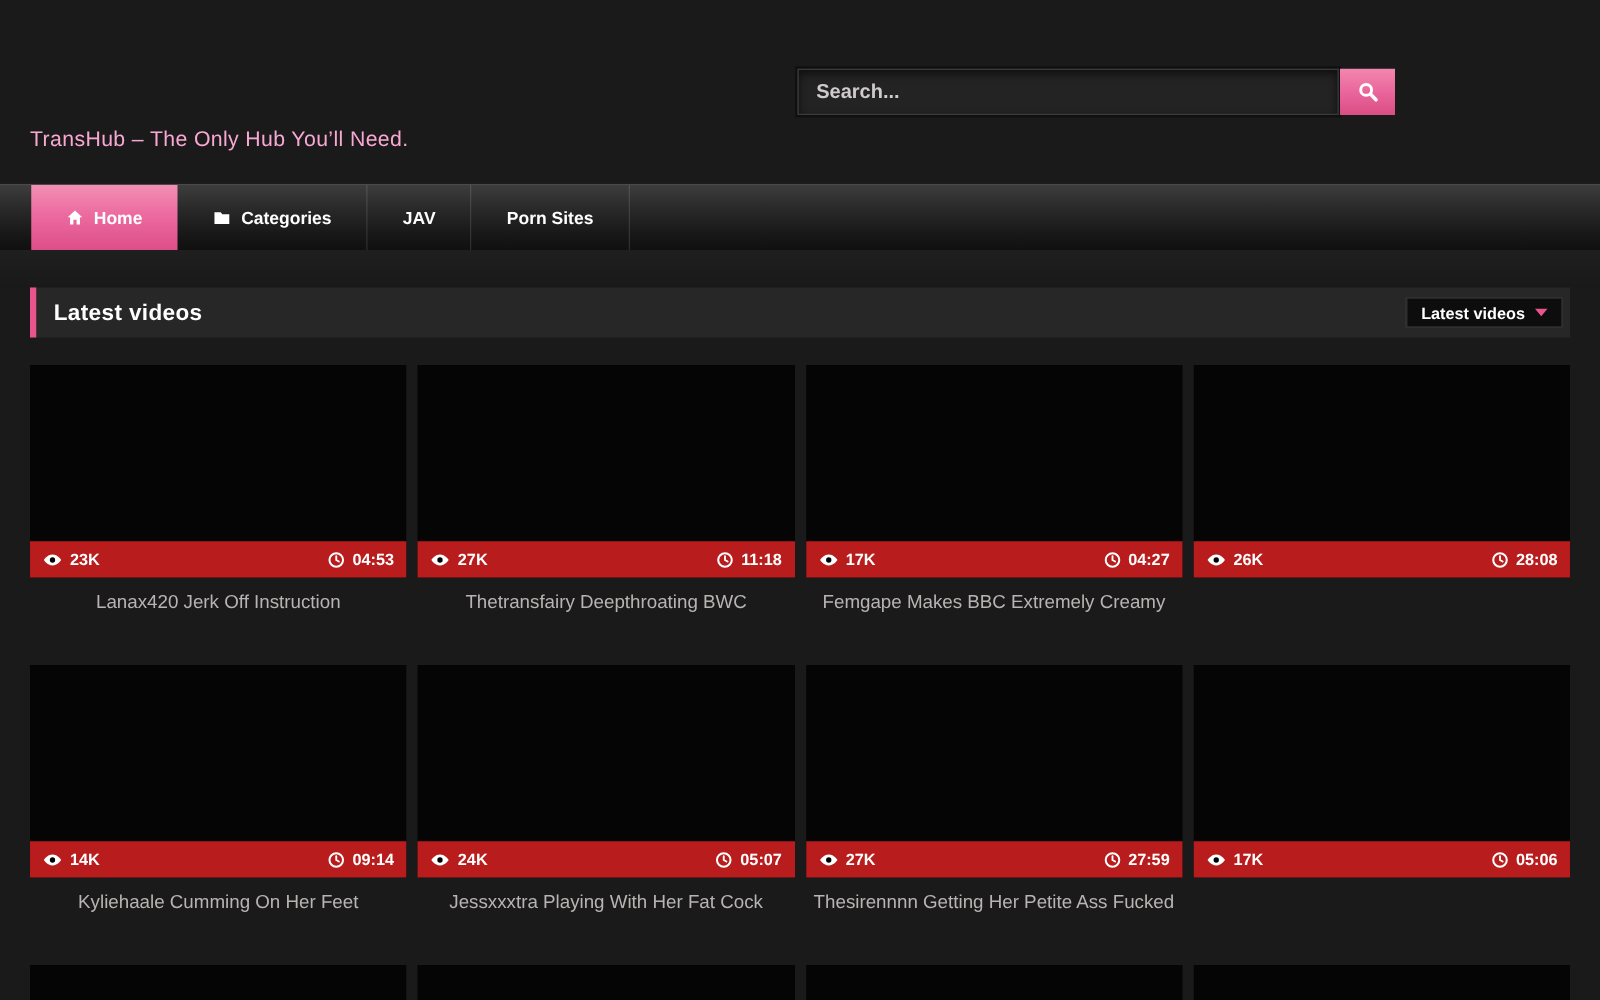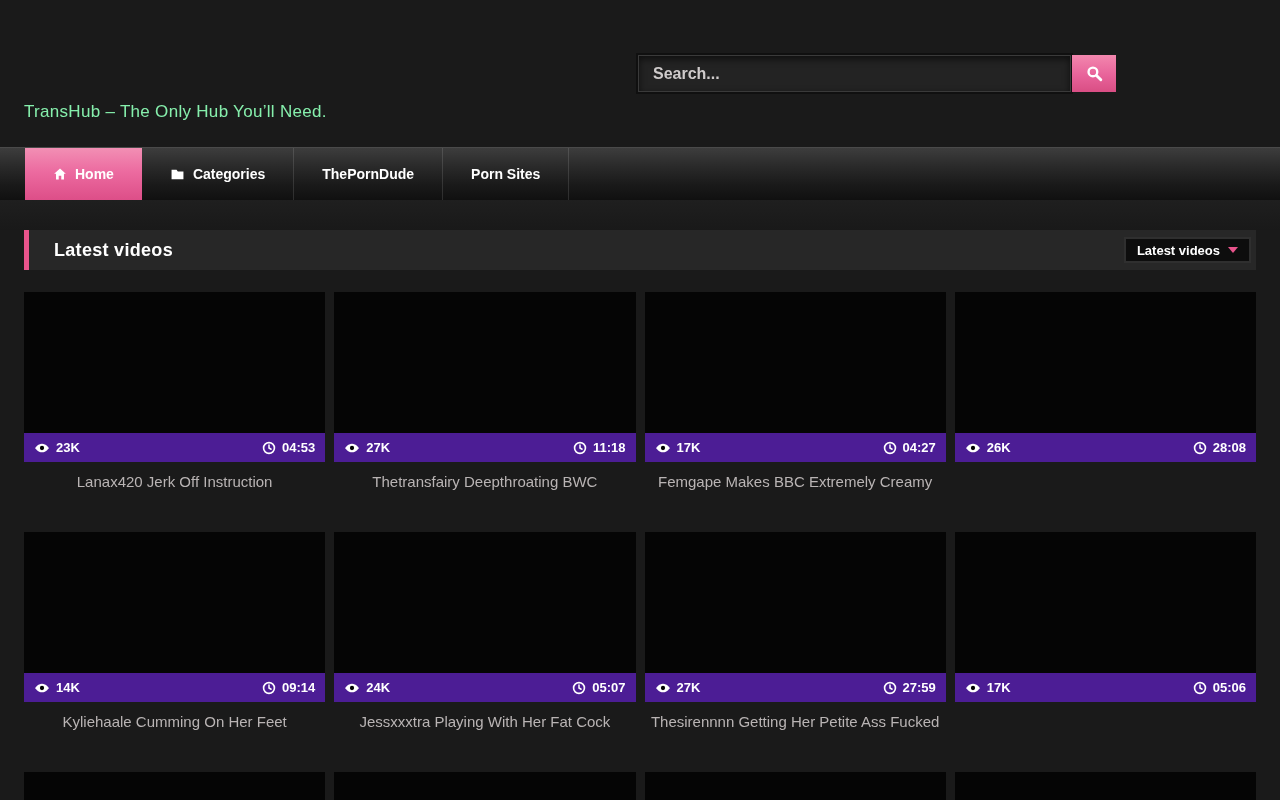--- a/index.html
+++ b/index.html
@@ -23,21 +23,21 @@
   }
   .search-input::placeholder { color:#cfcbcb; opacity:1; }
   .search-btn {
     width:44px; height:37px; margin-left:1px;
     background:linear-gradient(180deg,#f287ae 0%, #e8639a 55%, #d94e84 100%);
     border:none; cursor:pointer;
     display:flex; align-items:center; justify-content:center;
   }
   .tagline {
     position:absolute; left:24px; top:102px;
-    font-size:17px; color:#86efac; letter-spacing:.3px;text-align:center;
+    font-size:17px; color:#f9a8d4; letter-spacing:.3px;text-align:center;
   }
   
   .navbar {
     height:53px;
     background:linear-gradient(180deg,#3d3d3d 0%, #2a2a2a 35%, #1a1a1a 70%, #101010 100%);
     border-top:1px solid #4a4a4a;
     display:flex; align-items:stretch;
     padding-left:25px;
   }
   .nav-item {
@@ -51,21 +51,21 @@
     background:linear-gradient(180deg,#f28fb4 0%, #ec6ba0 45%, #dd4e88 100%);
     border-right:none;
   }
   .nav-filler { flex:1; }
   .sub-strip { height:30px; background:linear-gradient(180deg,#1f1f1f,#191919); }
   
   .section-header {
     margin:0 24px; height:40px;
     background:#272727;
     border-left:5px solid #e9548c;
-    display:flex; align-items:center; position:relative;padding-left:11px;
+    display:flex; align-items:center; position:relative;
   }
   .section-title {
     margin-left:14px; font-size:18px; font-weight:bold;
     color:#ffffff; letter-spacing:.3px;
   }
   .sort-dropdown {
     position:absolute; right:5px; top:7px; height:26px;
     padding:0 11px;
     background:#0d0d0d; border:2px solid #2f2f2f;
     display:flex; align-items:center; gap:8px;
@@ -85,21 +85,21 @@
     grid-template-columns:repeat(4, 1fr);
     column-gap:9px;
   }
   .video-card { height:240px; }
   .video-card.partial { height:auto; }
   .thumb {
     height:170px; background:#050505; position:relative; cursor:pointer;
   }
   .stats {
     position:absolute; left:0; right:0; bottom:0; height:29px;
-    background:#4c1d95;
+    background:#b91c1c;
     display:flex; align-items:center; justify-content:space-between;
     padding:0 10px;
     color:#fff; font-weight:bold; font-size:13px;
   }
   .stat { display:flex; align-items:center; gap:6px; }
   .video-title {
     margin-top:9px; padding:0 5px;
     text-align:center;
     color:#b9b4b4; font-size:15px; line-height:21px;
     cursor:pointer;
@@ -135,21 +135,21 @@
   </div>
   <div class="nav-item">
     <span class="icon">
       <svg width="15" height="15" viewBox="0 0 24 24">
         <path d="M2.5 4.5h8l2 2.5h9v12.5h-19z" fill="#fff"></path>
       </svg>
     </span>
     <span>Categories</span>
   </div>
   <div class="nav-item">
-    <span>ThePornDude</span>
+    <span>JAV</span>
   </div>
   <div class="nav-item">
     <span>Porn Sites</span>
   </div>
   <div class="nav-filler"></div>
 </div>
 
 <div class="sub-strip"></div>
 
 <div class="section-header">

